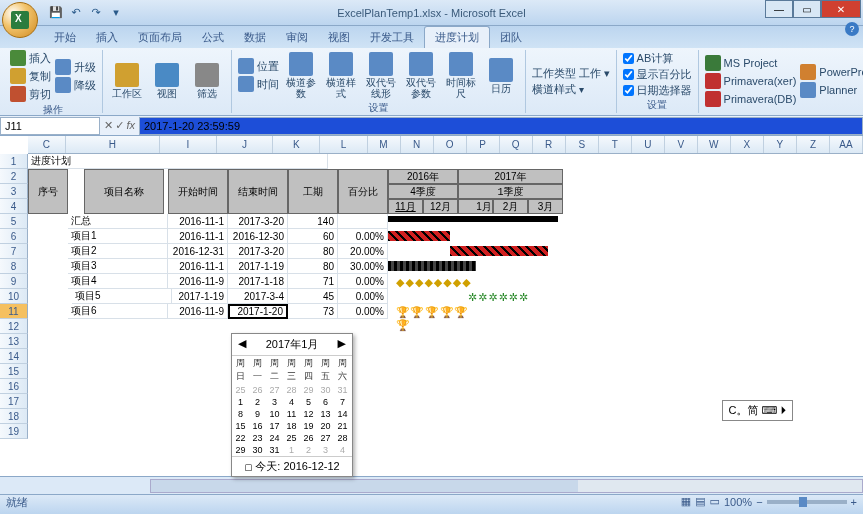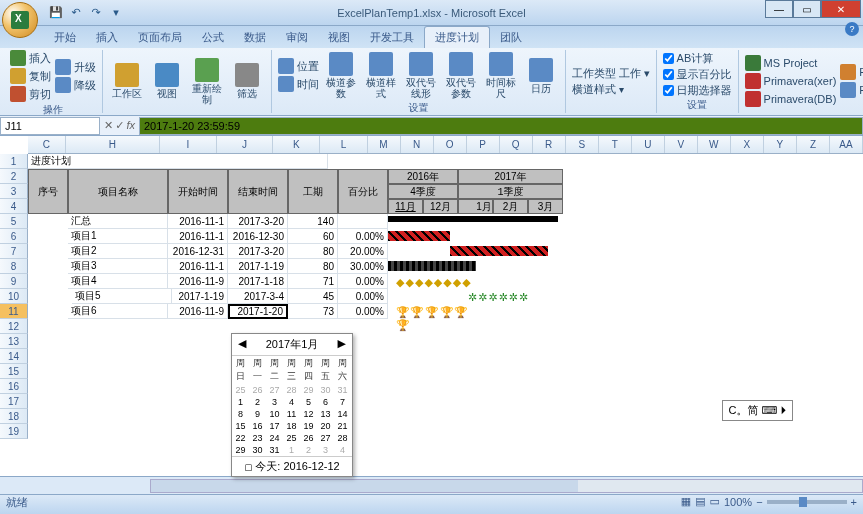--- a/index.html
+++ b/index.html
@@ -26,21 +26,21 @@
 .rbtn.big{min-width:36px}
 .ricon{width:16px;height:16px;background:#5a8ac5;border-radius:2px;margin-bottom:1px}
 .ricon.big{width:24px;height:24px}
 .rbtn-label{font-size:10px;color:#2a4a6a;text-align:center;line-height:1.1}
 .rcol{display:flex;flex-direction:column;gap:1px}
 .ritem{display:flex;align-items:center;gap:3px;font-size:10px;color:#2a4a6a;white-space:nowrap}
 .ritem input[type=checkbox]{width:11px;height:11px}
 .namebox-row{height:20px;background:#e8f0fa;border-bottom:1px solid #8ba8c8;display:flex;align-items:center}
 .namebox{width:100px;height:18px;border:1px solid #9ab0c8;background:#fff;padding:0 4px;display:flex;align-items:center}
 .fx-icons{display:flex;gap:2px;padding:0 4px;color:#666}
-.formula{flex:1;border:1px solid #9ab0c8;background:#4d7c0f;height:18px;padding:0 4px;display:flex;align-items:center}
+.formula{flex:1;border:1px solid #9ab0c8;background:#1d4ed8;height:18px;padding:0 4px;display:flex;align-items:center}
 .sheet-area{position:relative;background:#fff;height:360px;overflow:hidden}
 .colheads{display:flex;height:18px;background:linear-gradient(#f5f9fd,#dce9f5);border-bottom:1px solid #9ab0c8;margin-left:28px}
 .colhead{border-right:1px solid #c0d0e0;text-align:center;font-size:10px;color:#3a5a8a;line-height:18px}
 .rowheads{position:absolute;left:0;top:18px;width:28px}
 .rowhead{height:15px;background:linear-gradient(90deg,#f5f9fd,#dce9f5);border-bottom:1px solid #c0d0e0;border-right:1px solid #9ab0c8;text-align:center;font-size:10px;color:#3a5a8a;line-height:15px}
 .rowhead.sel{background:#f5c060}
 .grid{position:absolute;left:28px;top:18px;right:0}
 .cell{position:absolute;border-right:1px solid #d8e0e8;border-bottom:1px solid #d8e0e8;font-size:10px;padding:0 3px;display:flex;align-items:center;overflow:hidden;white-space:nowrap}
 .cell.hdr{background:#c0c0c0;border:1px solid #666;justify-content:center;font-weight:normal}
 .cell.active{border:2px solid #000;z-index:5}
@@ -131,24 +131,20 @@
     <div class="rgroup-body">
       <div class="rbtn big">
           <div class="ricon big" style="background:#d0a030"></div>
           <span class="rbtn-label">工作区</span>
         </div>
       <div class="rbtn big">
           <div class="ricon big" style="background:#4a8ac5"></div>
           <span class="rbtn-label">视图</span>
         </div>
       <div class="rbtn big">
-          <div class="ricon big" style="background:#5aa050"></div>
-          <span class="rbtn-label">重新绘制</span>
-        </div>
-      <div class="rbtn big">
           <div class="ricon big" style="background:#888"></div>
           <span class="rbtn-label">筛选</span>
         </div>
     </div>
     <div class="rgroup-label"></div>
   </div>
   <div class="rgroup">
     <div class="rgroup-body">
       <div class="rcol">
         <div class="ritem">
@@ -305,21 +301,21 @@
       <div class="rowhead">14</div>
       <div class="rowhead">15</div>
       <div class="rowhead">16</div>
       <div class="rowhead">17</div>
       <div class="rowhead">18</div>
       <div class="rowhead">19</div>
     </div>
   <div class="grid" id="grid">
       <div class="cell " style="left: 0px; top: 0px; width: 300px; height: 15px;">进度计划</div>
       <div class="cell hdr" style="left: 0px; top: 15px; width: 40px; height: 45px;">序号</div>
-      <div class="cell hdr" style="left: 40px; top: 15px; width: 100px; height: 45px;">项目名称</div>
+      <div class="cell hdr" style="left: 56px; top: 15px; width: 80px; height: 45px;">项目名称</div>
       <div class="cell hdr" style="left: 140px; top: 15px; width: 60px; height: 45px;">开始时间</div>
       <div class="cell hdr" style="left: 200px; top: 15px; width: 60px; height: 45px;">结束时间</div>
       <div class="cell hdr" style="left: 260px; top: 15px; width: 50px; height: 45px;">工期</div>
       <div class="cell hdr" style="left: 310px; top: 15px; width: 50px; height: 45px;">百分比</div>
       <div class="cell hdr" style="left: 360px; top: 15px; width: 70px; height: 15px; justify-content: center;">2016年</div>
       <div class="cell hdr" style="left: 430px; top: 15px; width: 105px; height: 15px; justify-content: center;">2017年</div>
       <div class="cell hdr" style="left: 360px; top: 30px; width: 70px; height: 15px; justify-content: center;">4季度</div>
       <div class="cell hdr" style="left: 430px; top: 30px; width: 105px; height: 15px; justify-content: center; font-family: Liberation Mono, monospace;">1季度</div>
       <div class="cell hdr" style="left: 360px; top: 45px; width: 35px; height: 15px; text-decoration: underline;">11月</div>
       <div class="cell hdr" style="left: 395px; top: 45px; width: 35px; height: 15px;">12月</div>

